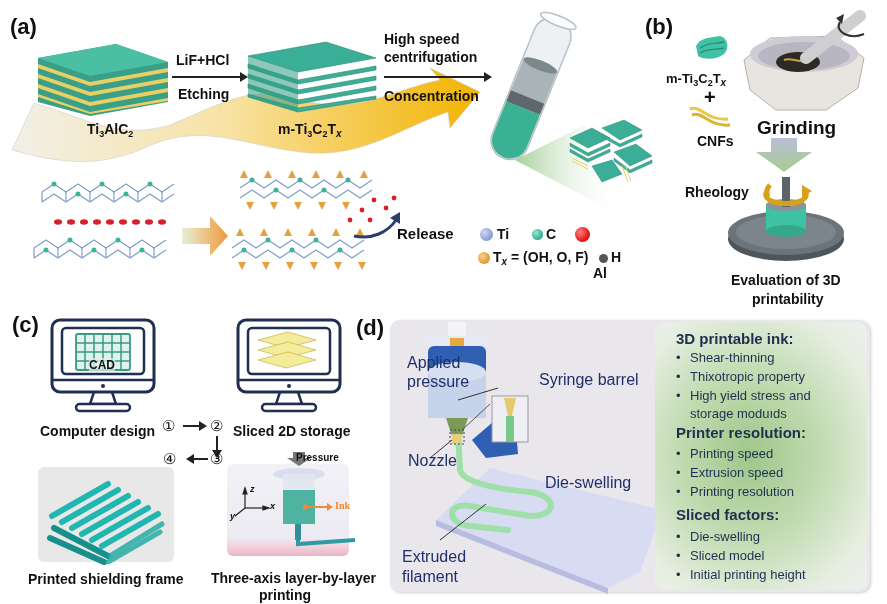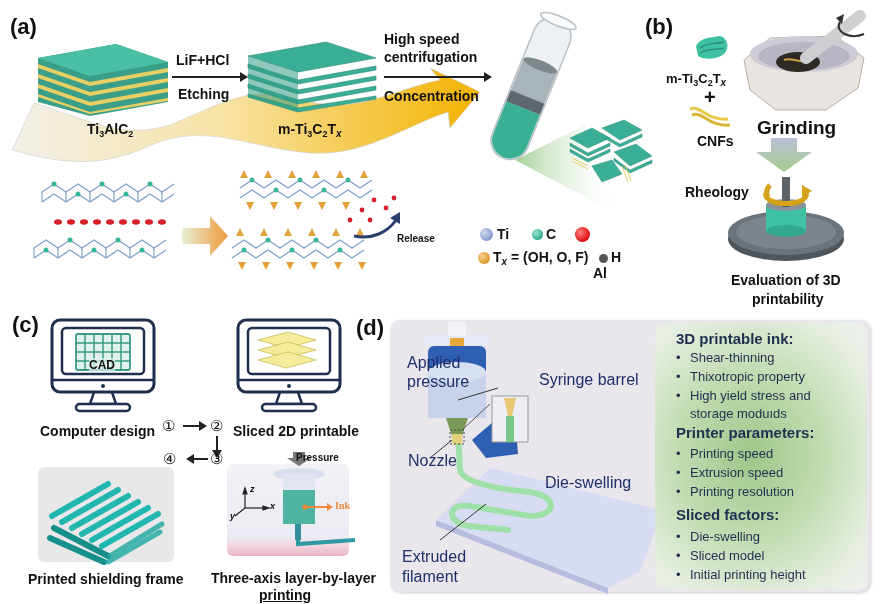--- a/index.html
+++ b/index.html
@@ -210,21 +210,21 @@
 <svg style="left:352px;top:196px;" width="60" height="50">
   <g fill="#d8202a">
       <circle cx="22" cy="4" r="2.4"></circle>
       <circle cx="34" cy="12" r="2.4"></circle>
       <circle cx="10" cy="14" r="2.4"></circle>
       <circle cx="42" cy="2" r="2.4"></circle>
     </g>
   <path d="M2,40 C20,44 36,36 44,24" stroke="#2b3f6e" stroke-width="3" fill="none"></path>
   <polygon points="38,22 48,16 48,28" fill="#2b3f6e"></polygon>
 </svg>
-<div class="lbl" style="left:397px;top:233px;font-size:10px;">Release</div>
+<div class="lbl" style="left:397px;top:225px;font-size:15px;">Release</div>
 
 <div class="abs" style="left:480px;top:226px;width:140px;height:42px;">
   <span class="abs" style="left:0;top:2px;width:13px;height:13px;border-radius:50%;background:radial-gradient(circle at 35% 35%,#cfd8f0,#8fa3d6 60%,#6b7fb5);"></span>
   <span class="lbl" style="left:17px;top:0;">Ti</span>
   <span class="abs" style="left:52px;top:3px;width:11px;height:11px;border-radius:50%;background:radial-gradient(circle at 35% 35%,#9fe3d0,#3bb59a 60%,#2b8a76);"></span>
   <span class="lbl" style="left:66px;top:0;">C</span>
   <span class="abs" style="left:95px;top:1px;width:15px;height:15px;border-radius:50%;background:radial-gradient(circle at 35% 35%,#ff8080,#e31a1c 60%,#a00);"></span>
   <span class="lbl" style="left:113px;top:0;margin-top:39px;">Al</span>
   <span class="abs" style="left:-2px;top:26px;width:12px;height:12px;border-radius:50%;background:radial-gradient(circle at 35% 35%,#f5cf8c,#e3a23b 60%,#b97a1a);"></span>
   <span class="lbl" style="left:13px;top:23px;"><span>T</span><i>x</i><span> = (OH, O, F)</span></span>
@@ -307,21 +307,21 @@
   <line x1="2" y1="62" x2="104" y2="62" stroke="#1f2f4f" stroke-width="2.5"></line>
   <circle cx="53" cy="68" r="2" fill="#1f2f4f"></circle>
   <path d="M44,74 L40,86 L66,86 L62,74" fill="none" stroke="#1f2f4f" stroke-width="2.5"></path>
   <rect x="26" y="86" width="54" height="7" rx="3.5" fill="#fff" stroke="#1f2f4f" stroke-width="2.5"></rect>
   <g fill="#f4ec9a" stroke="#c7bc55" stroke-width="0.8">
     <polygon points="22,22 52,14 80,22 50,30"></polygon>
     <polygon points="22,32 52,24 80,32 50,40"></polygon>
     <polygon points="22,42 52,34 80,42 50,50"></polygon>
   </g>
 </svg>
-<div class="lbl" style="left:233px;top:423px;">Sliced 2D printable</div>
+<div class="lbl" style="left:233px;top:423px;">Sliced 2D storage</div>
 
 <div class="lbl" style="left:162px;top:417px;font-size:15px;font-weight:normal;">①</div>
 <svg style="left:183px;top:421px;" width="24" height="10">
   <line x1="0" y1="5" x2="17" y2="5" stroke="#222" stroke-width="2"></line>
     <polygon points="16,0 24,5 16,10" fill="#222"></polygon>
 </svg>
 <div class="lbl" style="left:210px;top:417px;font-size:15px;font-weight:normal;">②</div>
 <svg style="left:212px;top:436px;" width="10" height="22">
   <line x1="5" y1="0" x2="5" y2="15" stroke="#222" stroke-width="2"></line>
     <polygon points="0,14 5,22 10,14" fill="#222"></polygon>
@@ -372,21 +372,21 @@
       <polygon points="36,54 42,56 36,58" fill="#222"></polygon>
     <line x1="18" y1="56" x2="8" y2="64"></line>
   </g>
 </svg>
 <div class="lbl" style="left:296px;top:452px;font-size:10px;">Pressure</div>
 <div class="lbl" style="left:335px;top:500px;font-size:10px;color:#f08a3a;font-family:Liberation Serif, serif;">Ink</div>
 <div class="lbl" style="left:250px;top:484px;font-size:9px;font-style:italic;">z</div>
 <div class="lbl" style="left:270px;top:501px;font-size:9px;font-style:italic;">x</div>
 <div class="lbl" style="left:230px;top:511px;font-size:9px;font-style:italic;">y</div>
 <div class="lbl" style="left:211px;top:570px;">Three-axis layer-by-layer</div>
-<div class="lbl" style="left:259px;top:587px;text-decoration:underline;">printing</div>
+<div class="lbl" style="left:259px;top:587px;">printing</div>
 
 <div class="panel-label" style="left:356px;top:315px;">(d)</div>
 <div class="abs" style="left:390px;top:320px;width:480px;height:272px;background:#e9e6ec;border-radius:10px;box-shadow:1px 1px 3px #ccc;"></div>
 
 <svg style="left:390px;top:320px;" width="270" height="272">
 
   <polygon points="46,200 100,148 272,190 250,252 218,268" fill="#d8dcf2"></polygon>
   <polygon points="46,200 218,268 218,274 46,206" fill="#b8bde0"></polygon>
 
   <path d="M82,120 L110,96 L126,110 L128,134 L96,138 Z" fill="#2f5fb3"></path>
@@ -419,20 +419,20 @@
 <div class="d-lbl" style="left:545px;top:474px;">Die-swelling</div>
 <div class="d-lbl" style="left:402px;top:548px;">Extruded</div>
 <div class="d-lbl" style="left:402px;top:568px;">filament</div>
 
 <div class="d-box"></div>
 <div class="d-head" style="left:676px;top:330px;">3D printable ink:</div>
 <div class="d-item" style="left:676px;top:350px;"><span class="b">•</span><span>Shear-thinning</span></div>
 <div class="d-item" style="left:676px;top:369px;"><span class="b">•</span><span>Thixotropic property</span></div>
 <div class="d-item" style="left:676px;top:388px;"><span class="b">•</span><span>High yield stress and</span></div>
 <div class="d-item" style="left:676px;top:406px;"><span class="b"></span><span>storage moduıds</span></div>
-<div class="d-head" style="left:676px;top:424px;">Printer parameters:</div>
+<div class="d-head" style="left:676px;top:424px;">Printer resolution:</div>
 <div class="d-item" style="left:676px;top:446px;"><span class="b">•</span><span>Printing speed</span></div>
 <div class="d-item" style="left:676px;top:465px;"><span class="b">•</span><span>Extrusion speed</span></div>
 <div class="d-item" style="left:676px;top:484px;"><span class="b">•</span><span>Printing resolution</span></div>
 <div class="d-head" style="left:676px;top:506px;">Sliced factors:</div>
 <div class="d-item" style="left:676px;top:529px;"><span class="b">•</span><span>Die-swelling</span></div>
 <div class="d-item" style="left:676px;top:548px;"><span class="b">•</span><span>Sliced model</span></div>
 <div class="d-item" style="left:676px;top:567px;"><span class="b">•</span><span>Initial printing height</span></div>
 
 </body></html>

